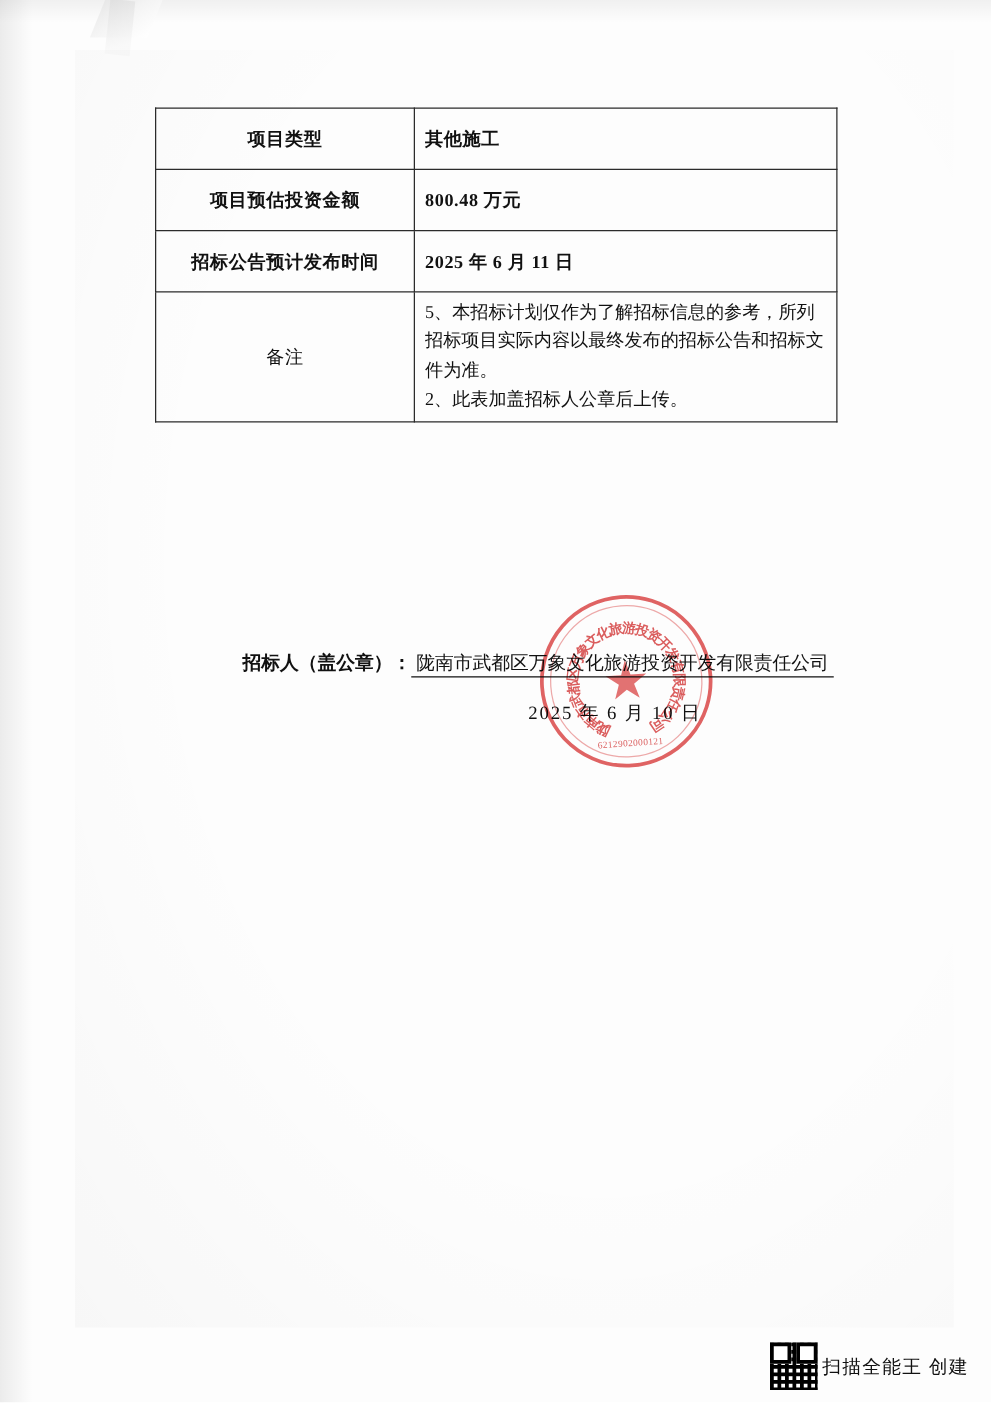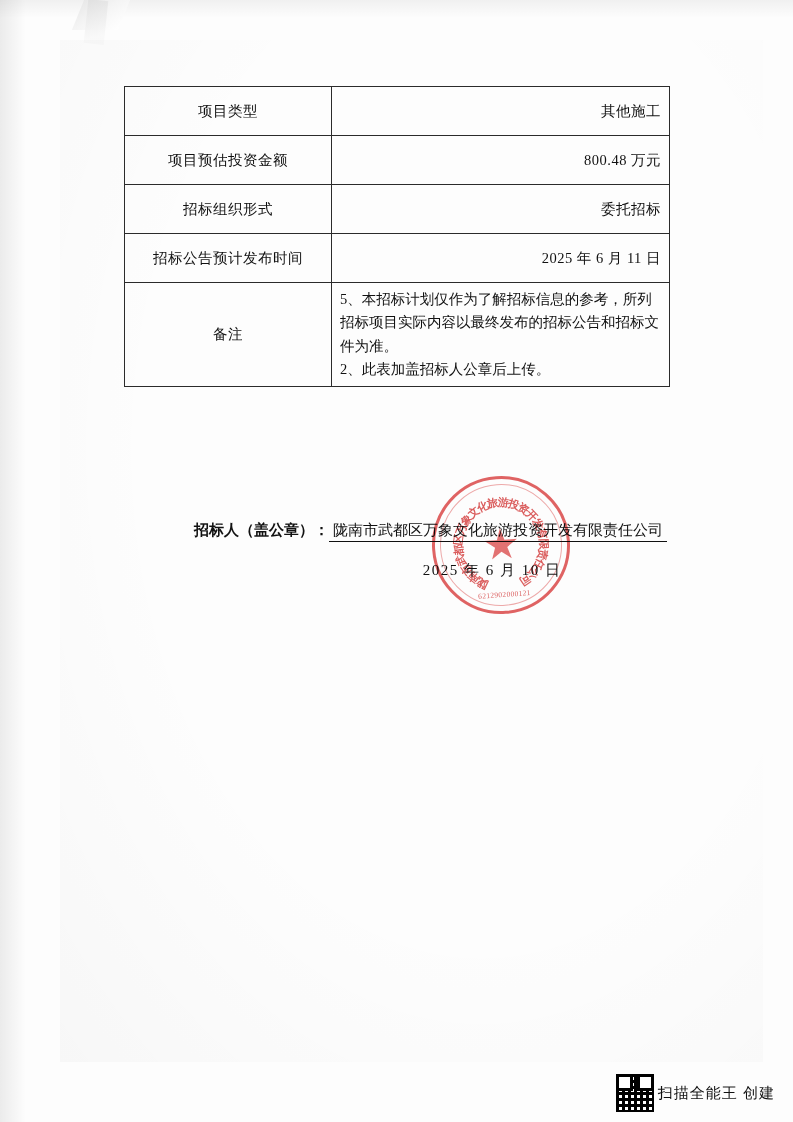--- a/index.html
+++ b/index.html
@@ -75,25 +75,26 @@
     color: #111;
     padding: 0 8px;
     vertical-align: middle;
   }
   .cell-label {
     width: 190px;
     text-align: center;
     letter-spacing: .5px;
   }
   .cell-value {
-    text-align: right;
+    text-align: left;
     letter-spacing: .5px;
   }
   .row-h {
     height: 49px;
+    font-weight: bold;
   }
   .row-note {
     height: 104px;
   }
   .note-text {
     text-align: left;
     line-height: 1.62;
     padding: 6px 10px 6px 12px;
     font-size: 14.3px;
   }
@@ -238,24 +239,20 @@
 
 <table class="doc-table">
   <tbody>
     <tr class="row-h">
       <td class="cell-label">项目类型</td>
       <td class="cell-value">其他施工</td>
     </tr>
     <tr class="row-h">
       <td class="cell-label">项目预估投资金额</td>
       <td class="cell-value">800.48 万元</td>
-    </tr>
-    <tr class="row-h">
-      <td class="cell-label">招标组织形式</td>
-      <td class="cell-value">委托招标</td>
     </tr>
     <tr class="row-h">
       <td class="cell-label">招标公告预计发布时间</td>
       <td class="cell-value">2025 年 6 月 11 日</td>
     </tr>
     <tr class="row-note">
       <td class="cell-label">备注</td>
       <td class="note-text">
         <p>5、本招标计划仅作为了解招标信息的参考，所列招标项目实际内容以最终发布的招标公告和招标文件为准。</p>
         <p>2、此表加盖招标人公章后上传。</p>

